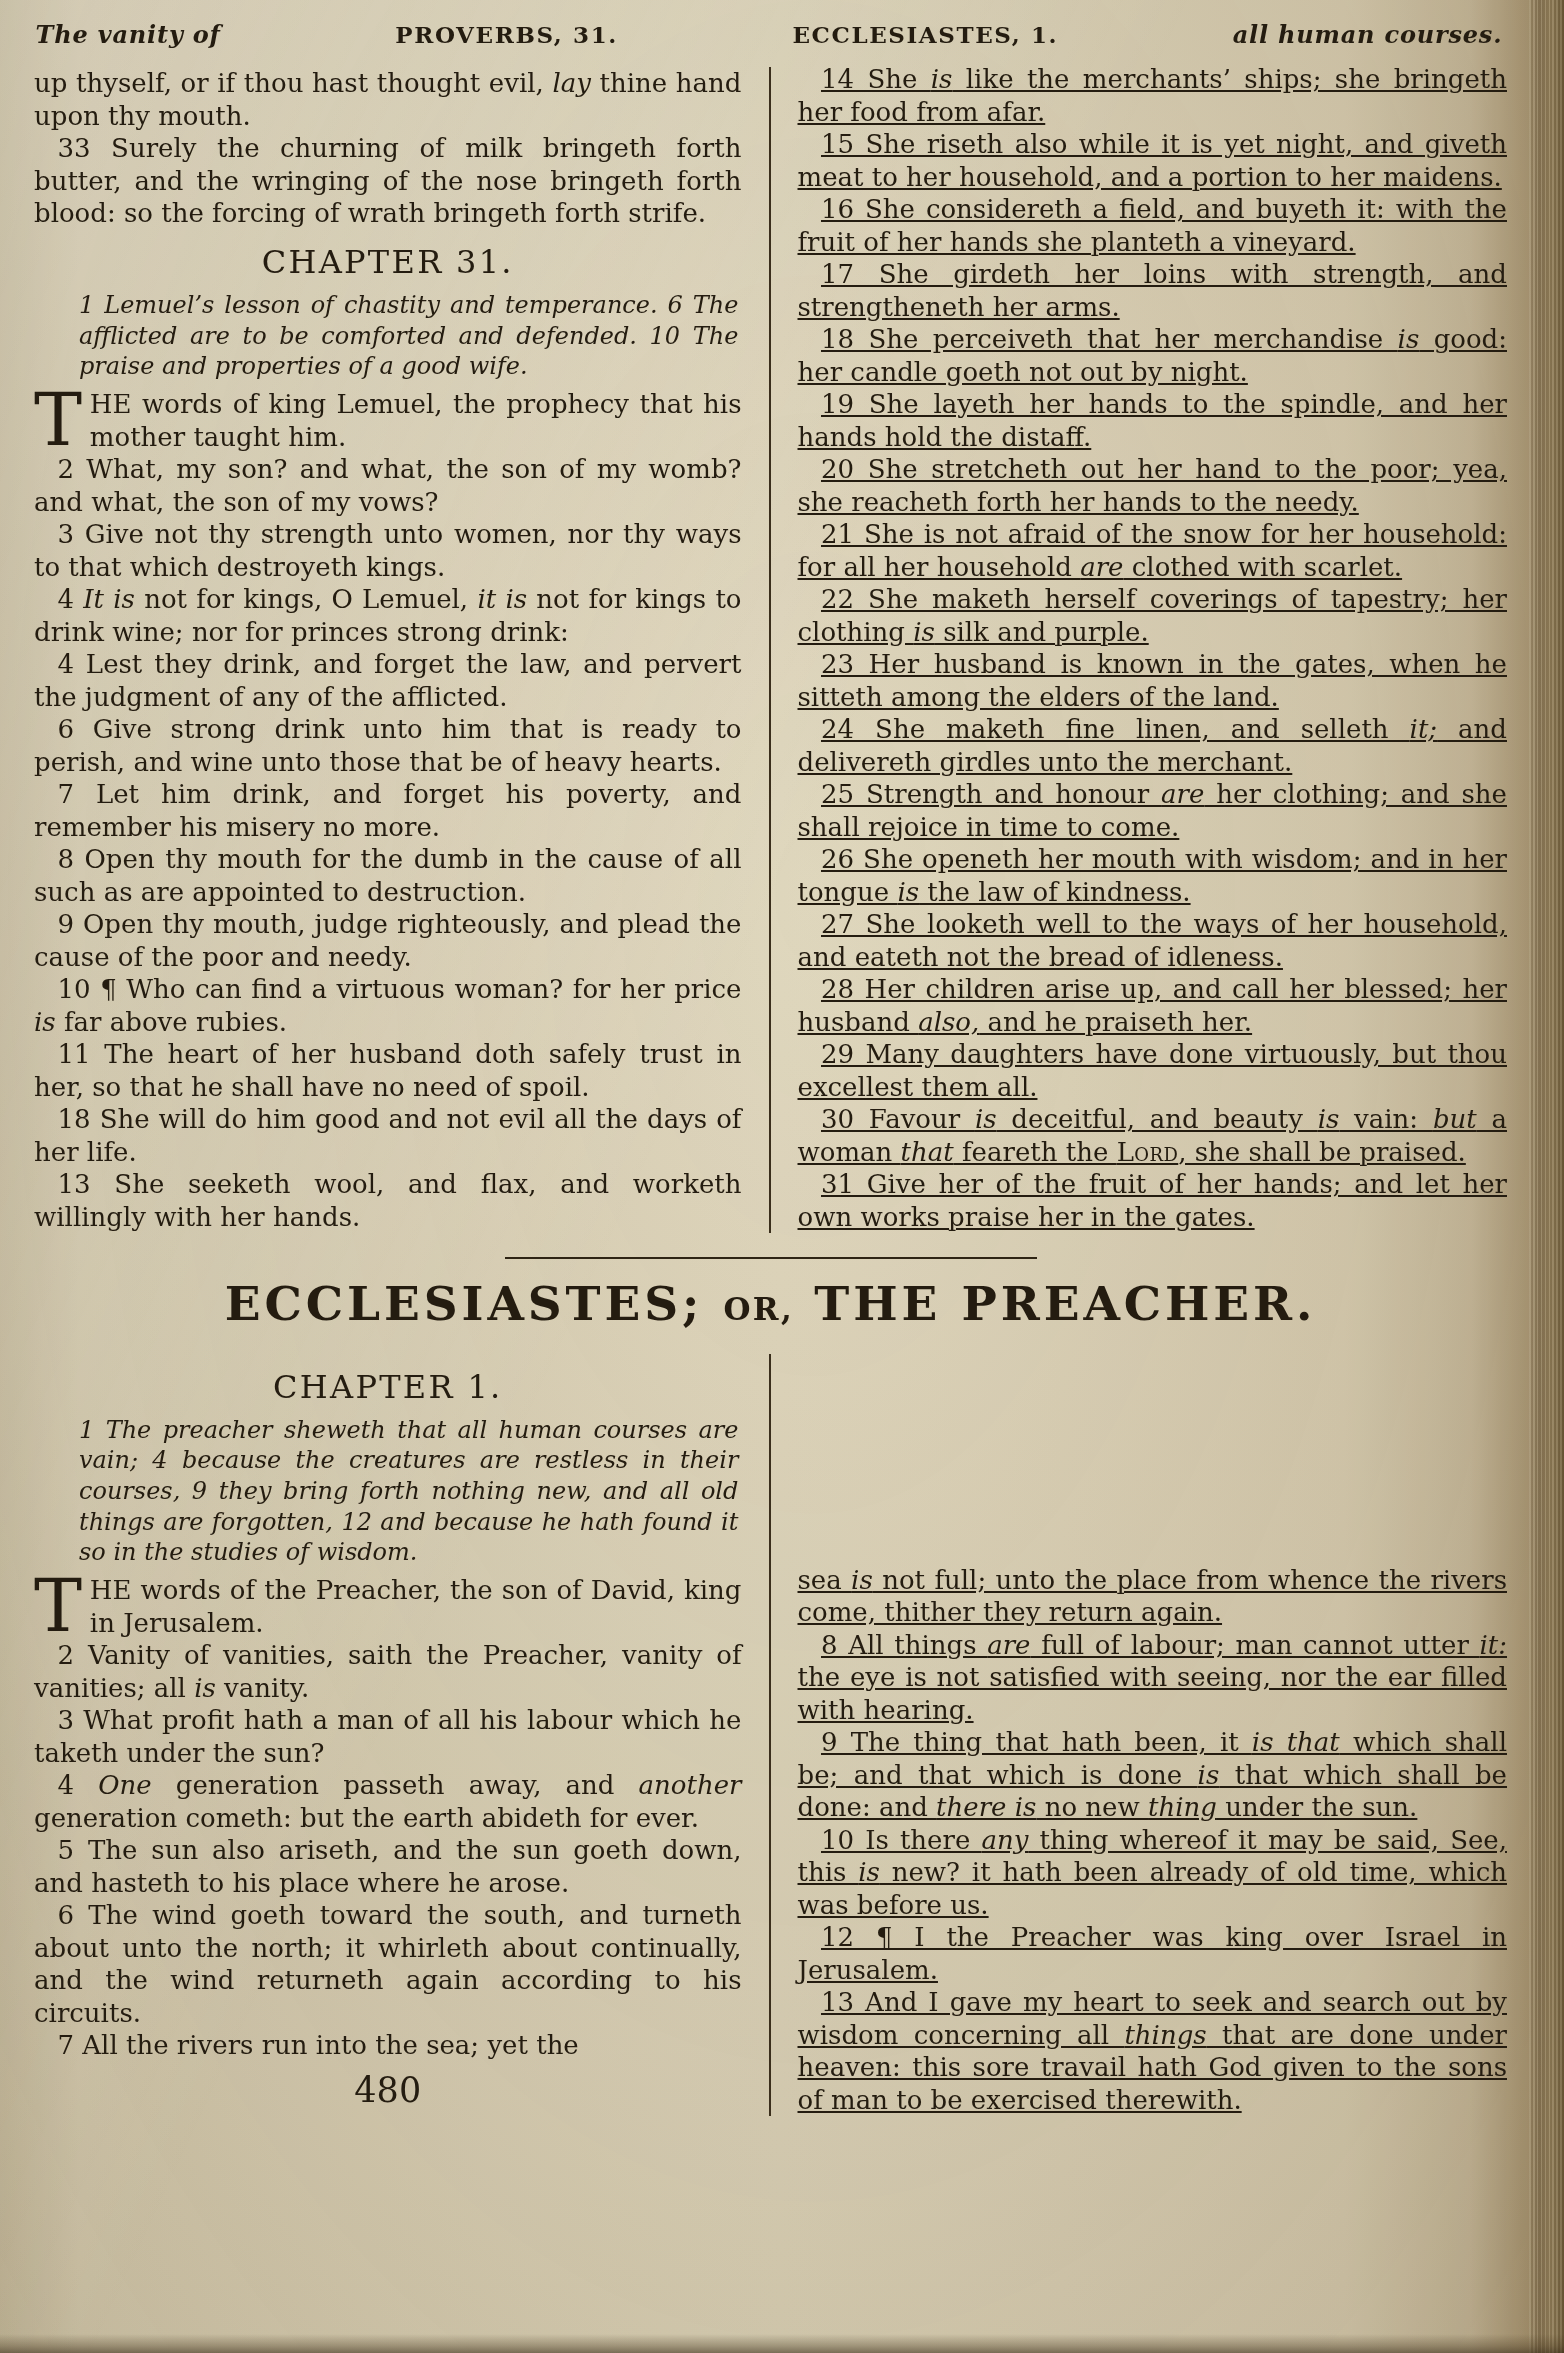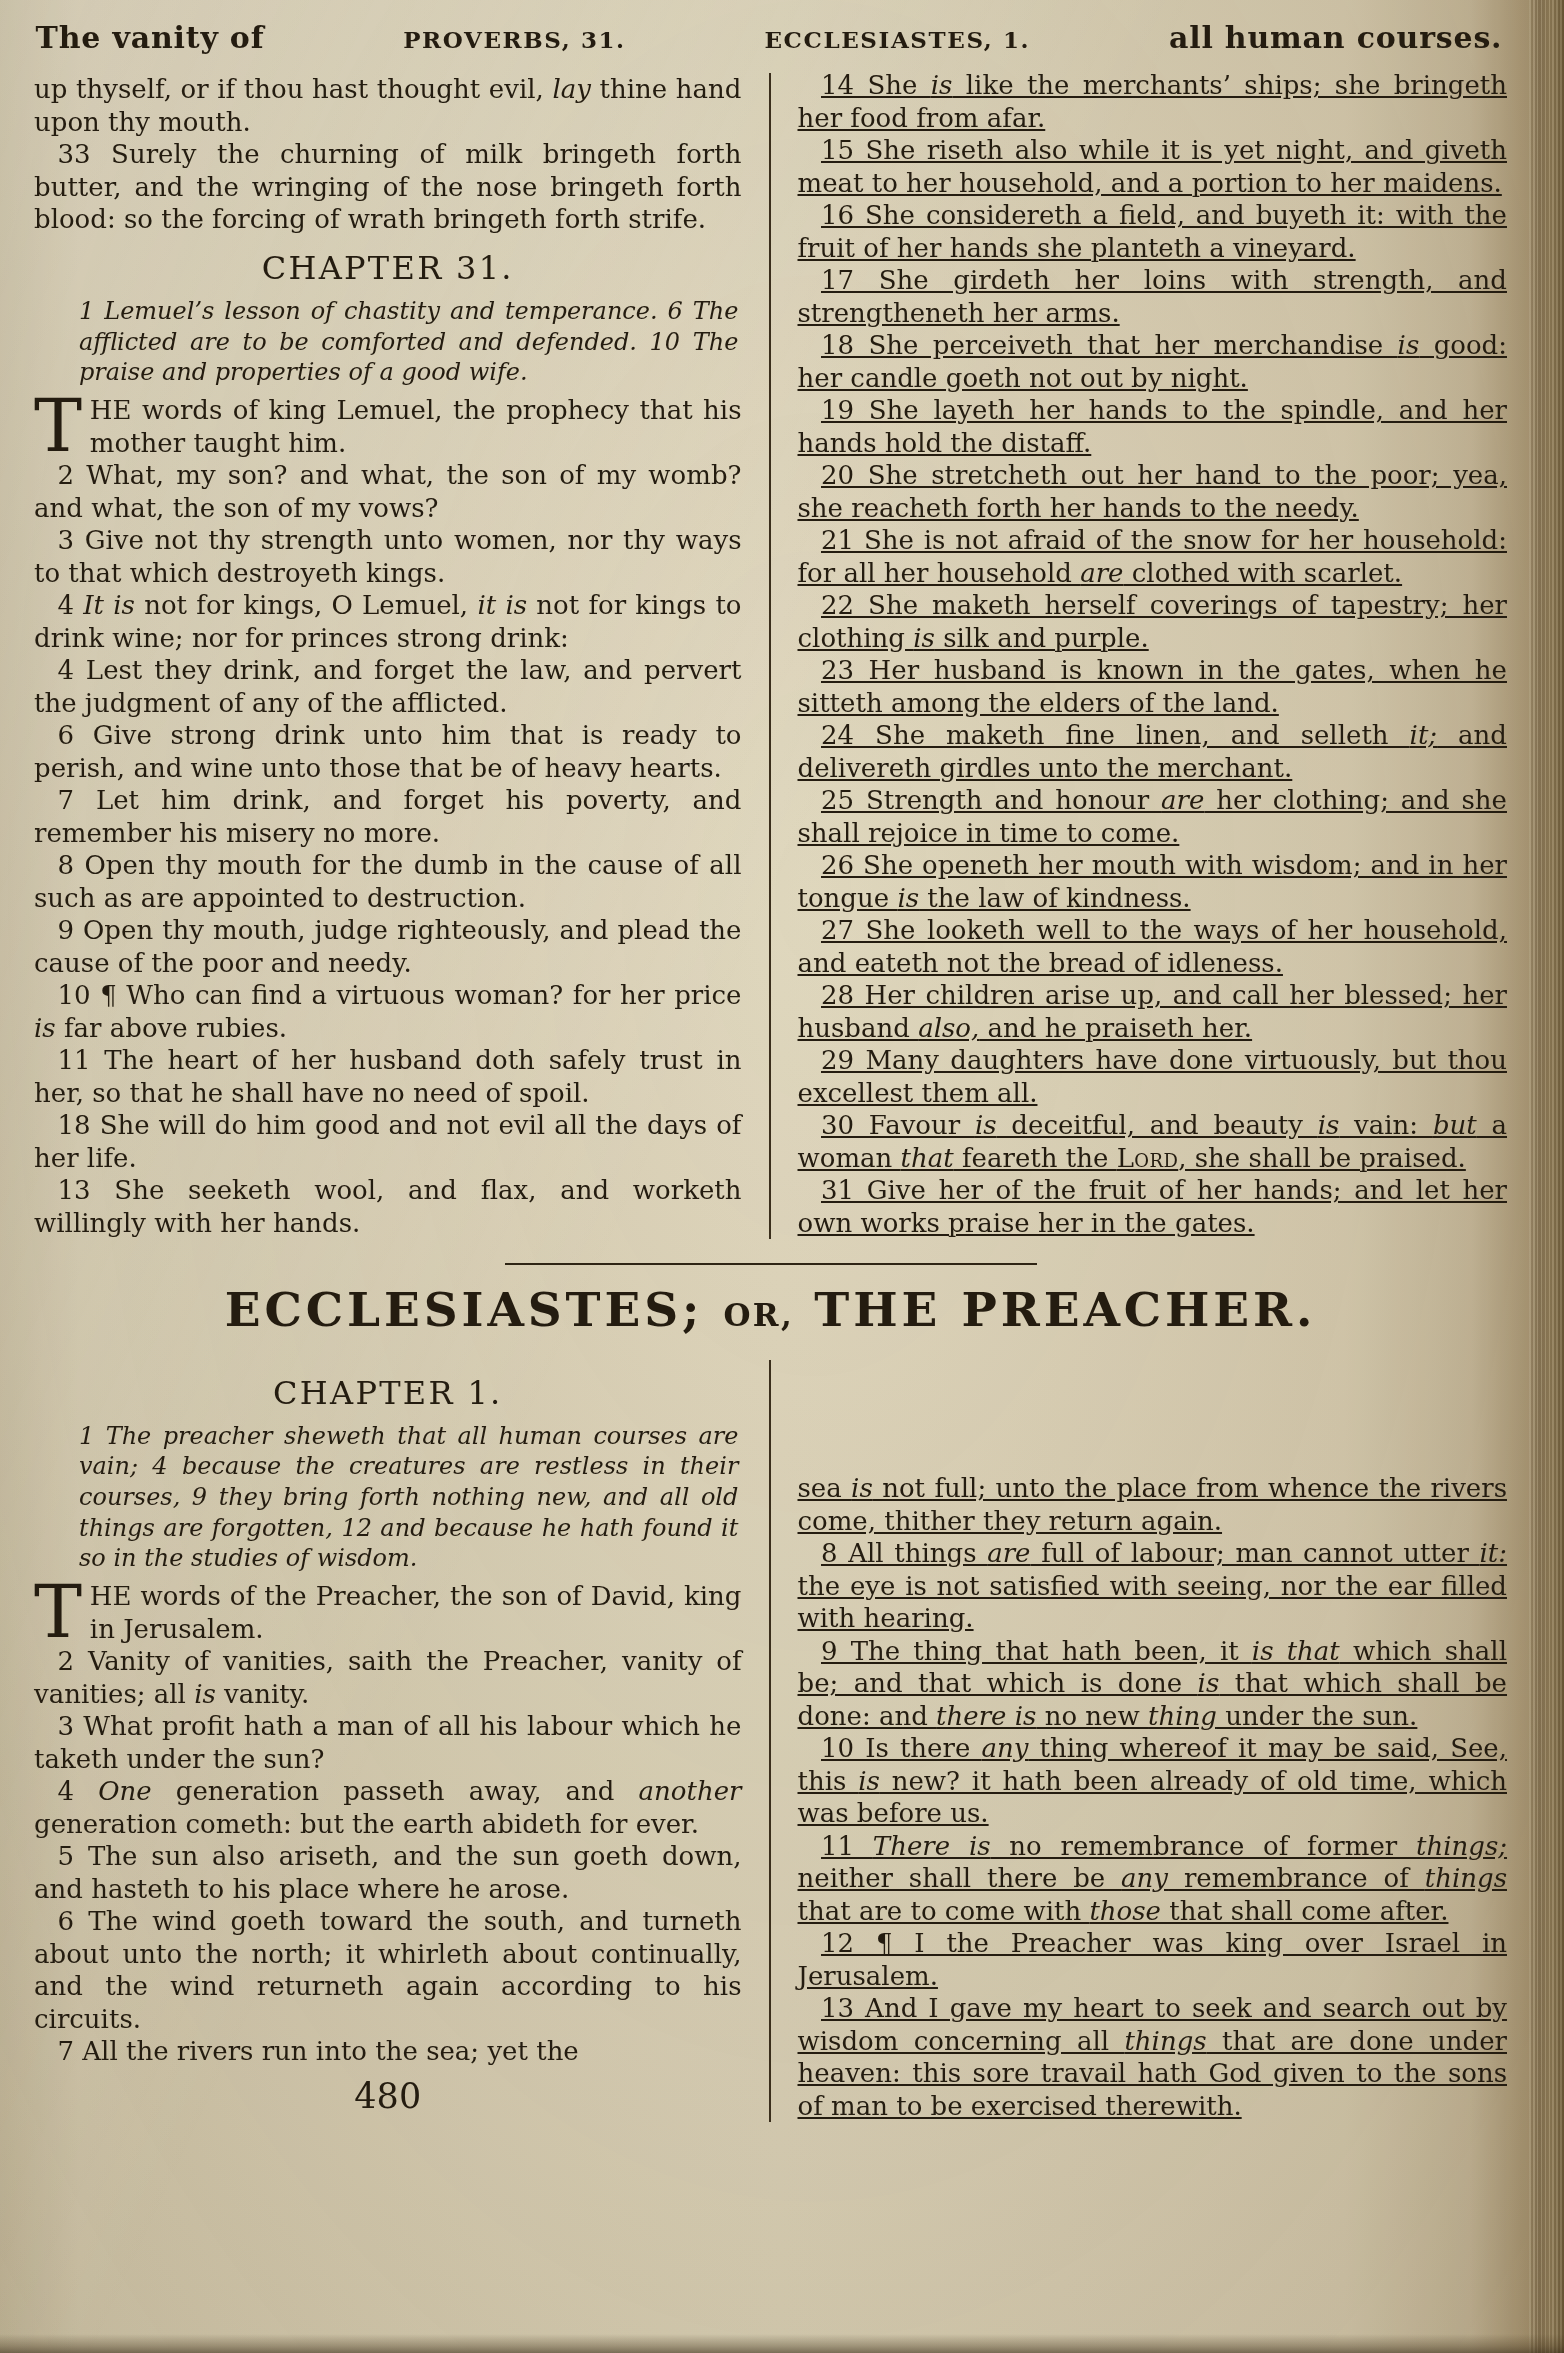--- a/index.html
+++ b/index.html
@@ -10,21 +10,21 @@
     background:
       linear-gradient(115deg, rgba(255,255,248,0.22) 0%, rgba(255,255,248,0) 45%),
       radial-gradient(ellipse at 52% 38%, rgba(255,255,244,0.16) 0%, rgba(40,28,10,0.10) 100%),
       linear-gradient(90deg,#c6ba9b 0%,#d4c9ac 5%,#d9cfb3 50%,#d3c7a9 86%,#c3b494 94%,#a5916c 98%,#7c6847 100%);
     background-color:#d2c7aa;
   }
   .page-content{position:relative;padding:20.3px 58px 0 34px;}
 
   
   .running-header{display:flex;justify-content:space-between;align-items:baseline;margin:0 4.7px 14px 1.6px;}
-  .rh-italic{font-weight:bold;font-size:30px;letter-spacing:0.8px;}
+  .rh-italic{font-style:italic;font-weight:bold;font-size:24px;letter-spacing:0.8px;}
   .rh-book{font-size:23px;font-weight:bold;letter-spacing:1.6px;}
 
   
   .two-col{display:flex;align-items:flex-end;}
   .col{width:50%;box-sizing:border-box;}
   .col-l{padding-right:27px;border-right:2.3px solid #3a2e1c;}
   .col-r{padding-left:27px;text-decoration:underline;}
 
   .para{margin:0;text-align:justify;font-size:26px;line-height:1.25;}
   .verse{text-indent:23.5px;}
@@ -126,21 +126,20 @@
           <p class="para verse">6 The wind goeth toward the south, and turneth about unto the north; it whirleth about continually, and the wind returneth again according to his circuits.</p>
           <p class="para verse">7 All the rivers run into the sea; yet the</p>
         </div>
       <div class="page-number">480</div>
     </div>
     <div class="col col-r">
         <p class="para continuation">sea <i>is</i> not full; unto the place from whence the rivers come, thither they return again.</p>
         <p class="para verse">8 All things <i>are</i> full of labour; man cannot utter <i>it:</i> the eye is not satisfied with seeing, nor the ear filled with hearing.</p>
         <p class="para verse">9 The thing that hath been, it <i>is that</i> which shall be; and that which is done <i>is</i> that which shall be done: and <i>there is</i> no new <i>thing</i> under the sun.</p>
         <p class="para verse">10 Is there <i>any</i> thing whereof it may be said, See, this <i>is</i> new? it hath been already of old time, which was before us.</p>
-        <p class="para verse">11 <i>There is</i> no remembrance of former <i>things;</i> neither shall there be <i>any</i> remembrance of <i>things</i> that are to come with <i>those</i> that shall come after.</p>
         <p class="para verse">12 ¶ I the Preacher was king over Israel in Jerusalem.</p>
         <p class="para verse">13 And I gave my heart to seek and search out by wisdom concerning all <i>things</i> that are done under heaven: this sore travail hath God given to the sons of man to be exercised therewith.</p>
       </div>
   </div>
 
 </div>
 
 <div class="edge-right"></div>
 <div class="edge-bottom"></div>
 

